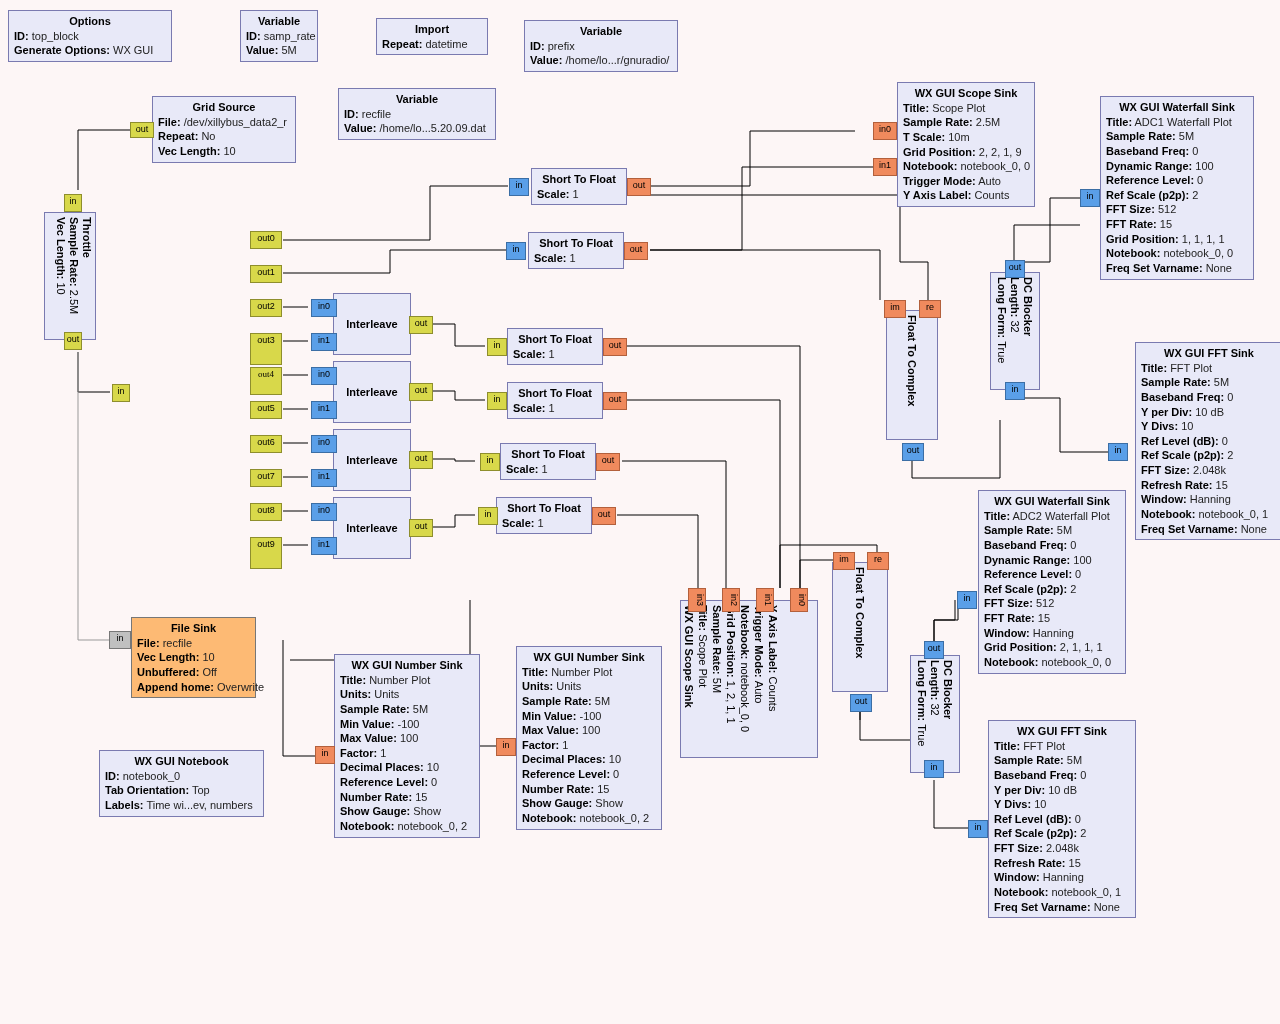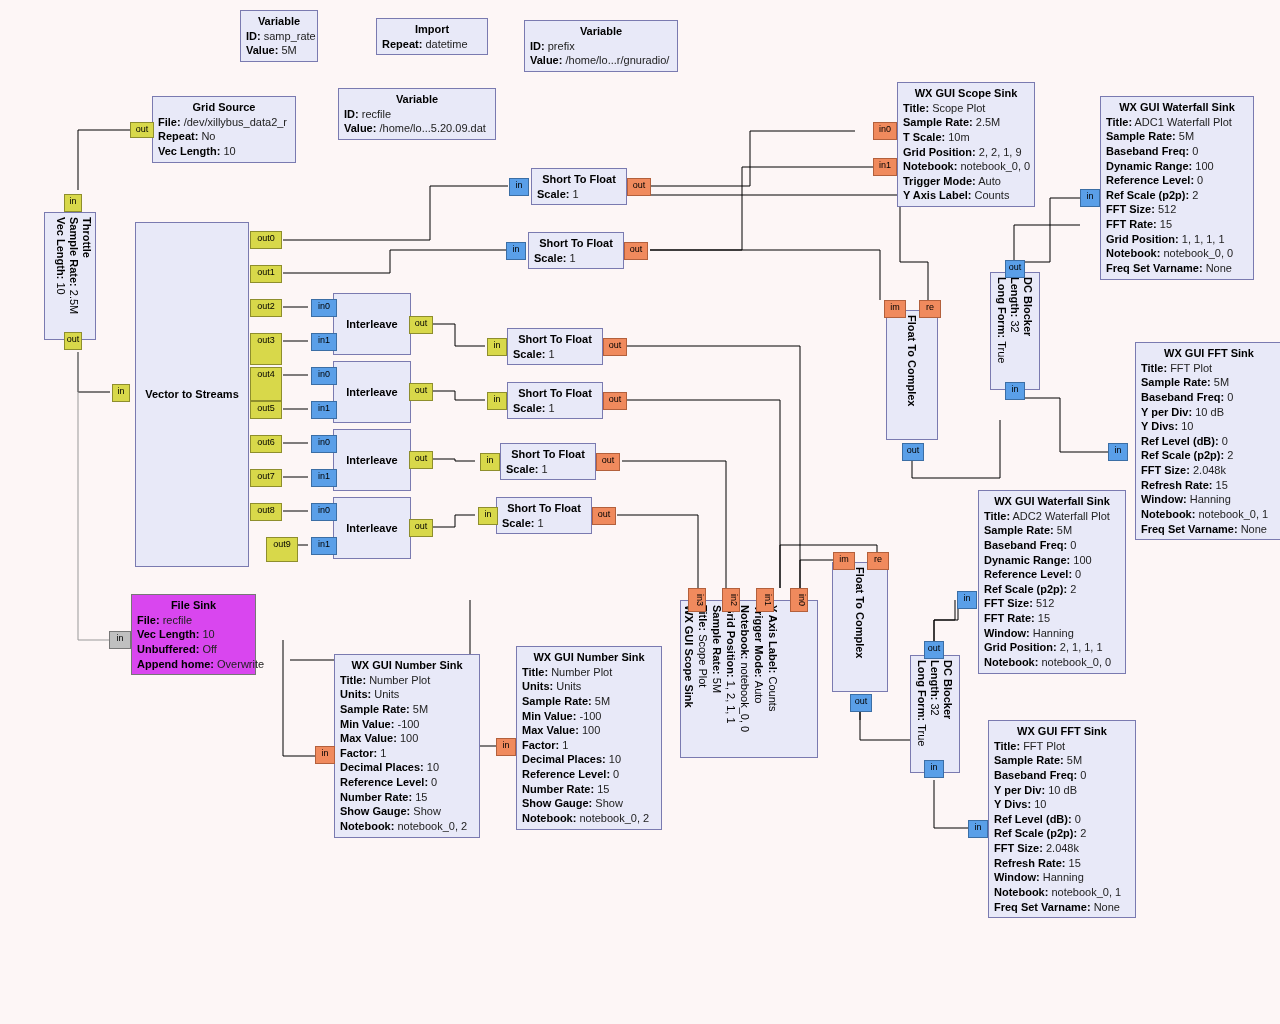--- a/index.html
+++ b/index.html
@@ -19,21 +19,21 @@
     background:#e8e9f8;
     border:1px solid #7a7ab0;
     box-sizing:border-box;
     padding:3px 5px;
     line-height:1.33;
   }
   .block .title{font-weight:bold;text-align:center;white-space:nowrap;}
   .block .row{white-space:nowrap;}
   .block .row b{font-weight:bold;}
   .block .row span{font-weight:normal;color:#222;}
-  .block.gray{background:#d946ef;border-color:#777;}
+  .block.gray{background:#fdba74;border-color:#777;margin-top:23px;}
   .port{
     position:absolute;
     box-sizing:border-box;
     border:1px solid #555;
     font-size:9px;
     line-height:1;
     text-align:center;
     padding:2px 1px 0 1px;
     background:#d8d84a;
     color:#000;
@@ -129,20 +129,25 @@
       <path d="M283,640 L283,756 L315,756"></path>
       <path d="M470,600 L470,660 L290,660"></path>
       <path d="M480,746 L500,746"></path>
 
       <path d="M800,588 L800,560 L843,560 L843,552"></path>
       <path d="M780,588 L780,545 L877,545 L877,552"></path>
       <path d="M860,705 L860,720"></path>
     </g>
   </svg>
 
+  <div class="block" style="left:8px;top:10px;width:164px;">
+    <div class="title">Options</div>
+    <div class="row"><b>ID:</b> <span>top_block</span></div>
+    <div class="row"><b>Generate Options:</b> <span>WX GUI</span></div>
+  </div>
 
   <div class="block" style="left:240px;top:10px;width:78px;">
     <div class="title">Variable</div>
     <div class="row"><b>ID:</b> <span>samp_rate</span></div>
     <div class="row"><b>Value:</b> <span>5M</span></div>
   </div>
 
   <div class="block" style="left:376px;top:18px;width:112px;">
     <div class="title">Import</div>
     <div class="row"><b>Repeat:</b> <span>datetime</span></div>
@@ -169,34 +174,31 @@
   </div>
 
   <div class="vblock" style="left:44px;top:212px;width:52px;height:128px;">
     <div class="vtitle">Throttle</div>
     <div class="vrow"><b>Sample Rate:</b> <span>2.5M</span></div>
     <div class="vrow"><b>Vec Length:</b> <span>10</span></div>
   </div>
   <div class="port yellow" style="left:64px;top:194px;width:18px;height:18px;">in</div>
   <div class="port yellow" style="left:64px;top:332px;width:18px;height:18px;">out</div>
 
-  <div class="block" style="left:135px;top:222px;width:114px;height:345px;display:flex;align-items:center;justify-content:center;">
-    <div class="center-title">Vector to Streams</div>
-  </div>
   <div class="port yellow" style="left:112px;top:384px;width:18px;height:18px;">in</div>
   <div class="port yellow" style="left:250px;top:231px;width:32px;height:18px;">out0</div>
   <div class="port yellow" style="left:250px;top:265px;width:32px;height:18px;">out1</div>
   <div class="port yellow" style="left:250px;top:299px;width:32px;height:18px;">out2</div>
   <div class="port yellow" style="left:250px;top:333px;width:32px;height:32px;">out3</div>
-  <div class="port yellow" style="left:250px;top:367px;width:32px;height:34px;">out4</div>
+  <div class="port yellow" style="left:250px;top:367px;width:32px;height:28px;font-family:Liberation Serif, serif;">out4</div>
   <div class="port yellow" style="left:250px;top:401px;width:32px;height:18px;">out5</div>
   <div class="port yellow" style="left:250px;top:435px;width:32px;height:18px;">out6</div>
   <div class="port yellow" style="left:250px;top:469px;width:32px;height:18px;">out7</div>
   <div class="port yellow" style="left:250px;top:503px;width:32px;height:18px;">out8</div>
-  <div class="port yellow" style="left:266px;top:537px;width:32px;height:25px;">out9</div>
+  <div class="port yellow" style="left:250px;top:537px;width:32px;height:32px;">out9</div>
 
   <div class="block" style="left:333px;top:293px;width:78px;height:62px;display:flex;align-items:center;justify-content:center;">
     <div class="center-title">Interleave</div>
   </div>
   <div class="port blue" style="left:311px;top:299px;width:26px;height:18px;">in0</div>
   <div class="port blue" style="left:311px;top:333px;width:26px;height:18px;">in1</div>
   <div class="port yellow" style="left:409px;top:316px;width:24px;height:18px;">out</div>
 
   <div class="block" style="left:333px;top:361px;width:78px;height:62px;display:flex;align-items:center;justify-content:center;">
     <div class="center-title">Interleave</div>
@@ -263,20 +265,26 @@
 
   <div class="block gray" style="left:131px;top:594px;width:125px;">
     <div class="title">File Sink</div>
     <div class="row"><b>File:</b> <span>recfile</span></div>
     <div class="row"><b>Vec Length:</b> <span>10</span></div>
     <div class="row"><b>Unbuffered:</b> <span>Off</span></div>
     <div class="row"><b>Append home:</b> <span>Overwrite</span></div>
   </div>
   <div class="port gray" style="left:109px;top:631px;width:22px;height:18px;">in</div>
 
+  <div class="block" style="left:99px;top:750px;width:165px;">
+    <div class="title">WX GUI Notebook</div>
+    <div class="row"><b>ID:</b> <span>notebook_0</span></div>
+    <div class="row"><b>Tab Orientation:</b> <span>Top</span></div>
+    <div class="row"><b>Labels:</b> <span>Time wi...ev, numbers</span></div>
+  </div>
 
   <div class="block" style="left:897px;top:82px;width:138px;">
     <div class="title">WX GUI Scope Sink</div>
     <div class="row"><b>Title:</b> <span>Scope Plot</span></div>
     <div class="row"><b>Sample Rate:</b> <span>2.5M</span></div>
     <div class="row"><b>T Scale:</b> <span>10m</span></div>
     <div class="row"><b>Grid Position:</b> <span>2, 2, 1, 9</span></div>
     <div class="row"><b>Notebook:</b> <span>notebook_0, 0</span></div>
     <div class="row"><b>Trigger Mode:</b> <span>Auto</span></div>
     <div class="row"><b>Y Axis Label:</b> <span>Counts</span></div>

